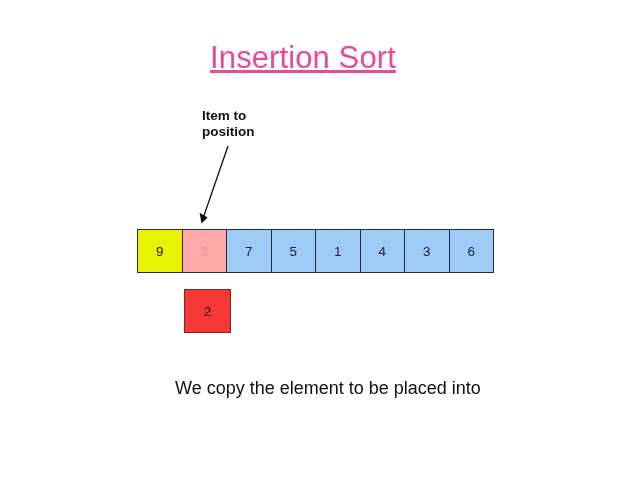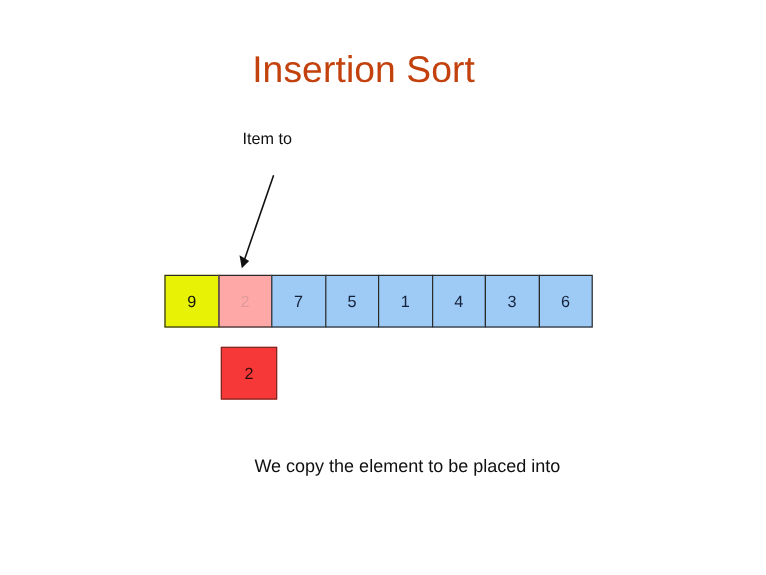--- a/index.html
+++ b/index.html
@@ -30,35 +30,36 @@
   #slide-title {
     position: absolute;
     left: 0;
     top: 40px;
     width: 606px;
     text-align: center;
     font-size: 31px;
     line-height: 36px;
     font-weight: 400;
     letter-spacing: 0.1px;
-    color: #c2410c;
+    color: #ec4899;
     white-space: nowrap;
+    text-decoration: underline;
   }
 
   
   #callout-label {
     position: absolute;
     left: 202px;
     top: 108px;
     width: 120px;
     font-size: 13.5px;
     line-height: 16px;
     color: #101010;
   }
-  #callout-label .line { display: block; }
+  #callout-label .line { display: block; font-weight: bold; }
 
   
   #callout-arrow {
     position: absolute;
     left: 190px;
     top: 140px;
     width: 56px;
     height: 92px;
   }
 
@@ -110,36 +111,36 @@
     font-size: 13.5px;
     color: #2a0b08;
   }
 
   
   #caption {
     position: absolute;
     left: 175px;
     top: 380px;
     width: 400px;
-    font-size: 15px;
+    font-size: 18px;
     line-height: 17px;
     color: #101010;
-    margin-left: 37px;
   }
   #caption .line { display: block; }
 </style>
 </head>
 <body>
 
 <div id="slide">
 
   <div id="slide-title">Insertion Sort</div>
 
   <div id="callout-label">
     <span class="line">Item to</span>
+    <span class="line">position</span>
   </div>
 
   <svg id="callout-arrow" viewBox="0 0 56 92">
     <line x1="38" y1="6" x2="13.5" y2="77" stroke="#101010" stroke-width="1.3"></line>
     <polygon points="11.5,83.5 9.6,72.8 17.6,77.4" fill="#101010"></polygon>
   </svg>
 
   <div id="array-row">
     <div class="array-cell c-yellow">
       <span>9</span>

